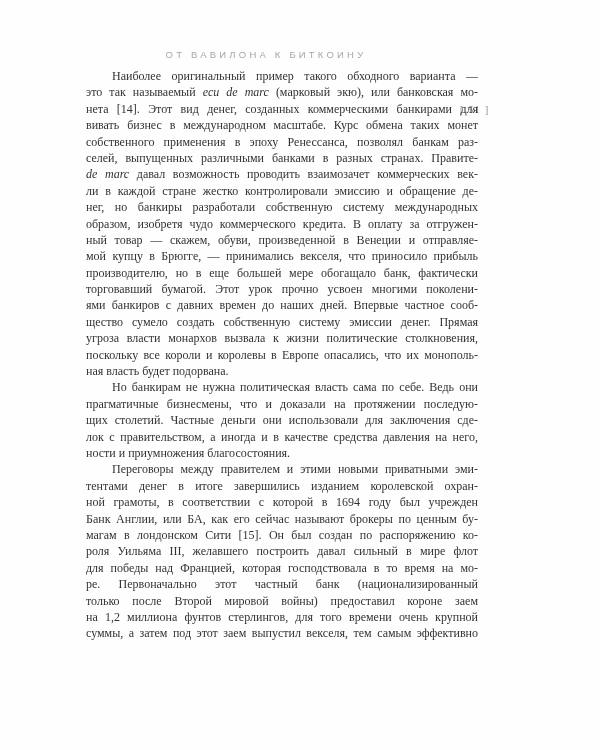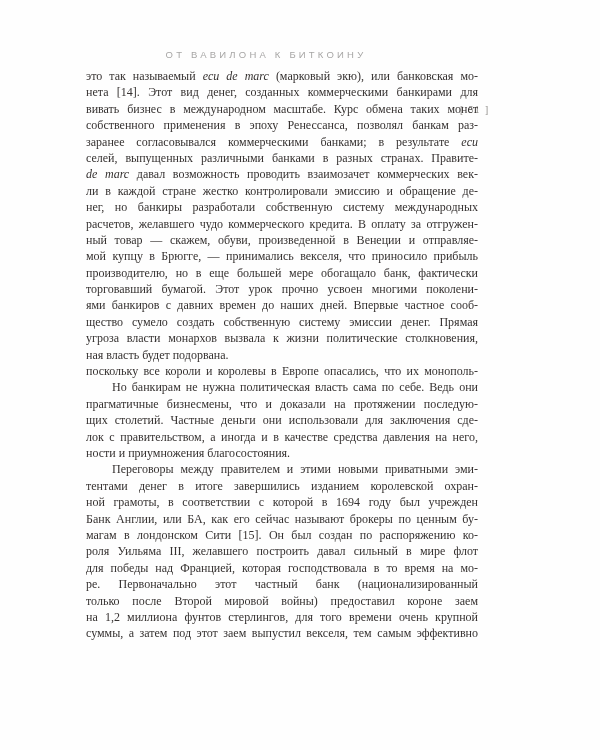--- a/index.html
+++ b/index.html
@@ -59,39 +59,39 @@
 </head>
 <body>
 
 <div class="book-page">
   <div class="running-header">ОТ ВАВИЛОНА К БИТКОИНУ</div>
 
   <div class="page-number">[ 51 ]</div>
 
   <div class="body-text">
       <div class="para">
+        <div class="line indent"><span>Наиболее оригинальный пример такого обходного варианта —</span></div>
         <div class="line"><span>это так называемый </span><em>ecu de marc</em><span> (марковый экю), или банковская мо-</span></div>
         <div class="line"><span>нета [14]. Этот вид денег, созданных коммерческими банкирами для</span></div>
         <div class="line"><span>вивать бизнес в международном масштабе. Курс обмена таких монет</span></div>
         <div class="line"><span>собственного применения в эпоху Ренессанса, позволял банкам раз-</span></div>
-        <div class="line"><span>заранее согласовывался коммерческими банками; в результате </span><em>ecu</em></div>
         <div class="line"><span>селей, выпущенных различными банками в разных странах. Правите-</span></div>
         <div class="line"><em>de marc</em><span> давал возможность проводить взаимозачет коммерческих век-</span></div>
         <div class="line"><span>ли в каждой стране жестко контролировали эмиссию и обращение де-</span></div>
         <div class="line"><span>нег, но банкиры разработали собственную систему международных</span></div>
-        <div class="line"><span>расчетов, желавшего чудо коммерческого кредита. В оплату за отгружен-</span></div>
+        <div class="line"><span>образом, изобретя чудо коммерческого кредита. В оплату за отгружен-</span></div>
         <div class="line"><span>ный товар — скажем, обуви, произведенной в Венеции и отправляе-</span></div>
         <div class="line"><span>мой купцу в Брюгге, — принимались векселя, что приносило прибыль</span></div>
         <div class="line"><span>производителю, но в еще большей мере обогащало банк, фактически</span></div>
         <div class="line"><span>торговавший бумагой. Этот урок прочно усвоен многими поколени-</span></div>
         <div class="line"><span>ями банкиров с давних времен до наших дней. Впервые частное сооб-</span></div>
         <div class="line"><span>щество сумело создать собственную систему эмиссии денег. Прямая</span></div>
         <div class="line"><span>угроза власти монархов вызвала к жизни политические столкновения,</span></div>
+        <div class="line"><span>поскольку все короли и королевы в Европе опасались, что их монополь-</span></div>
         <div class="line endline"><span>ная власть будет подорвана.</span></div>
-        <div class="line"><span>поскольку все короли и королевы в Европе опасались, что их монополь-</span></div>
       </div>
       <div class="para">
         <div class="line indent"><span>Но банкирам не нужна политическая власть сама по себе. Ведь они</span></div>
         <div class="line"><span>прагматичные бизнесмены, что и доказали на протяжении последую-</span></div>
         <div class="line"><span>щих столетий. Частные деньги они использовали для заключения сде-</span></div>
         <div class="line"><span>лок с правительством, а иногда и в качестве средства давления на него,</span></div>
         <div class="line endline"><span>ности и приумножения благосостояния.</span></div>
       </div>
       <div class="para">
         <div class="line indent"><span>Переговоры между правителем и этими новыми приватными эми-</span></div>

